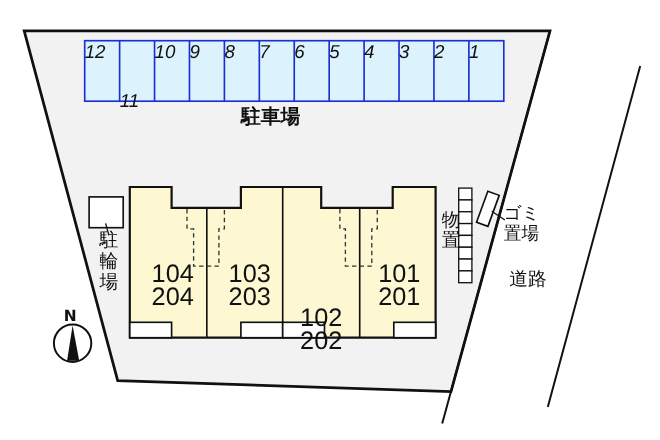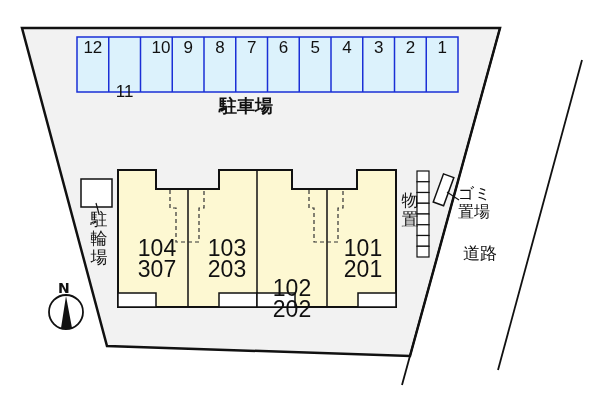--- a/index.html
+++ b/index.html
@@ -1,19 +1,19 @@
 <!DOCTYPE html>
 <html><head>
 <meta charset="utf-8">
 <style>
   html, body { margin:0; padding:0; background:#ffffff; }
   body { width:600px; height:400px; overflow:hidden; position:relative; font-family:"DejaVu Sans", sans-serif; }
   svg { position:absolute; left:0; top:0; }
   .lbl { position:absolute; color:#111; font-family:"DejaVu Sans", sans-serif; white-space:nowrap; }
-  .slot-num { position:absolute; font-size:17px; color:#111; text-align:center; font-family:"Liberation Sans", sans-serif; }
+  .slot-num { position:absolute; font-size:17px; color:#111; font-family:"Liberation Sans", sans-serif;font-style:italic; }
   .unit { position:absolute; font-size:23px; line-height:21px; color:#111; text-align:center; font-family:"Liberation Sans", sans-serif; }
   .vtext { position:absolute; font-size:17px; line-height:19px; width:20px; text-align:center; color:#111; }
 </style>
 </head>
 <body>
 
 <svg width="600" height="400" viewBox="0 0 600 400">
 
   <polygon points="22,28 500,28 410,356 107,346" fill="#f2f2f2" stroke="#111" stroke-width="2.5"></polygon>
 
@@ -91,21 +91,21 @@
 <div class="lbl" style="left:219px;top:94px;font-size:18px;font-weight:bold;">駐車場</div>
 
 <div class="vtext" style="left:89px;top:210px;">
   <div>駐</div>
   <div>輪</div>
   <div>場</div>
 </div>
 
 <div class="unit" style="left:127px;top:238px;width:60px;">
   <div>104</div>
-  <div>307</div>
+  <div>204</div>
 </div>
 <div class="unit" style="left:197px;top:238px;width:60px;">
   <div>103</div>
   <div>203</div>
 </div>
 <div class="unit" style="left:262px;top:238px;width:60px;margin-top:40px;">
   <div>102</div>
   <div>202</div>
 </div>
 <div class="unit" style="left:333px;top:238px;width:60px;">

